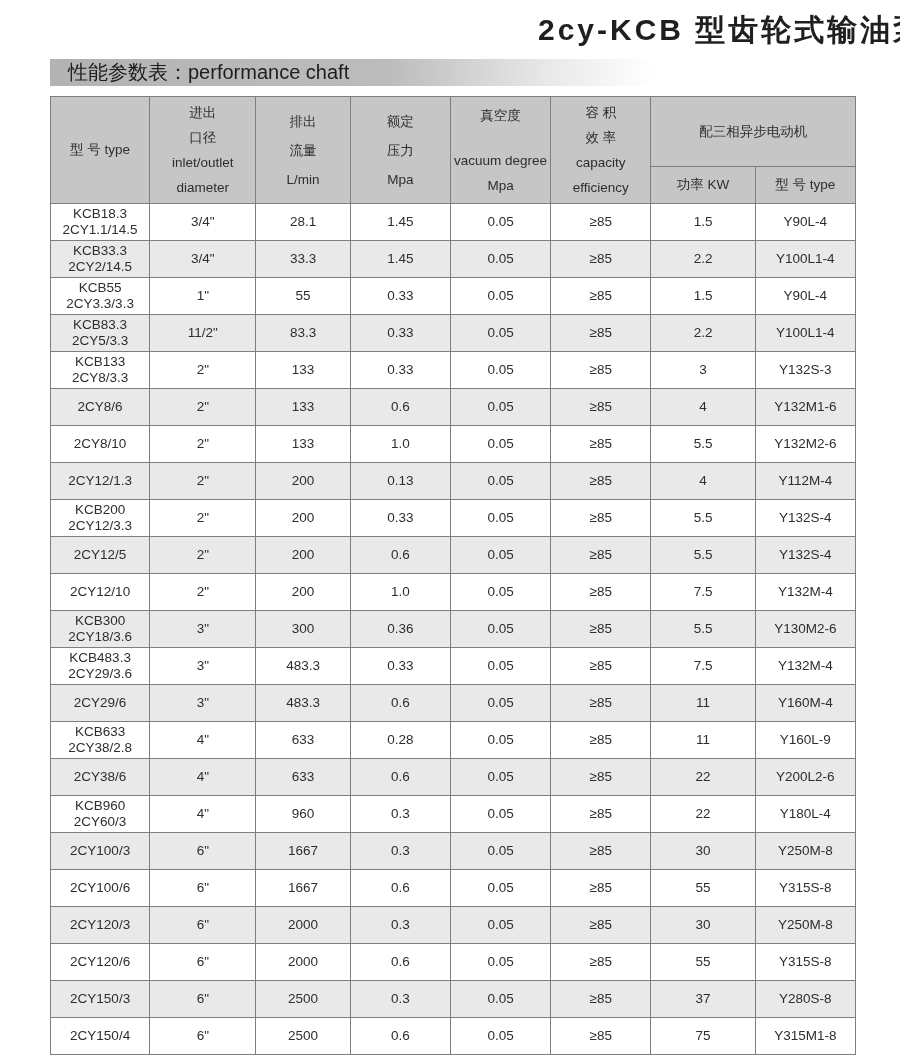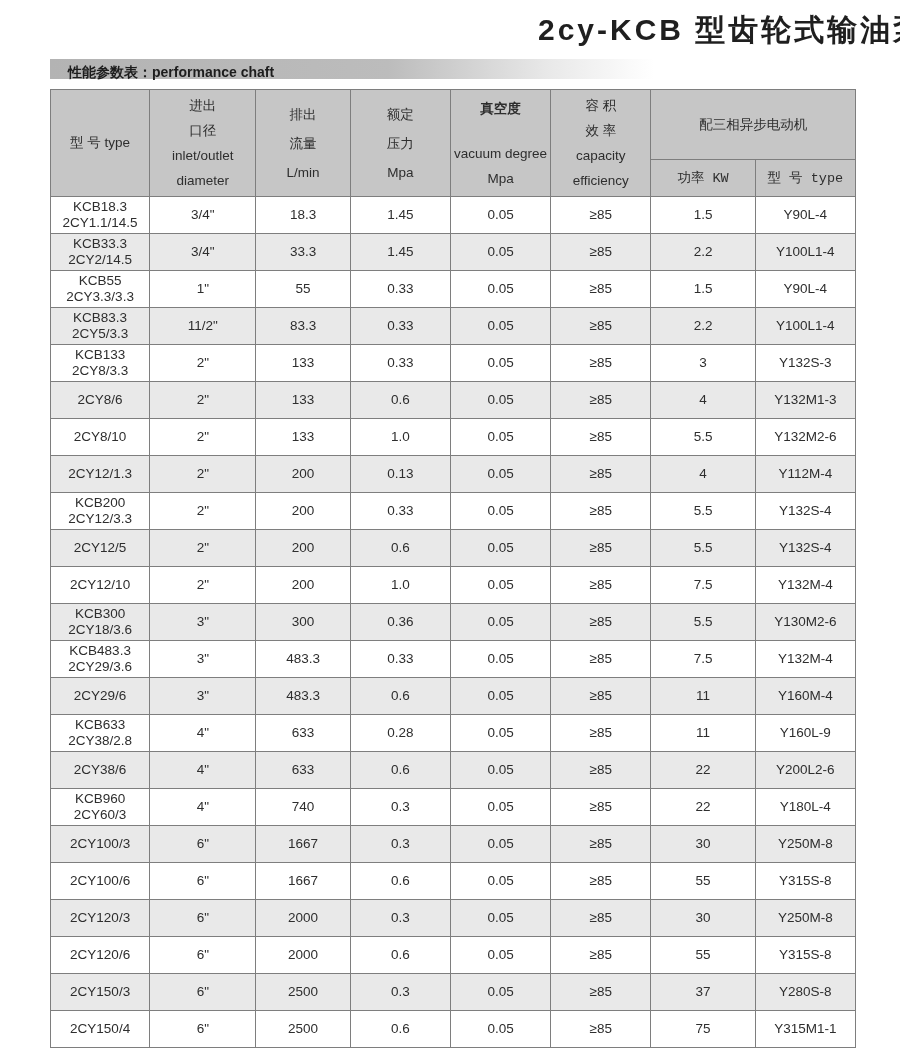--- a/index.html
+++ b/index.html
@@ -38,26 +38,26 @@
     font-size: 16px;
     font-weight: bold;
     line-height: 20px;
     color: #2a2a2a;
     white-space: nowrap;
   }
   
   .section-bar {
     box-sizing: border-box;
     width: 806px;
-    height: 20px;
+    height: 27px;
     margin: 9px 0 10px 50px;
     padding-left: 18px;
     line-height: 27px;
-    font-size: 14px;
-    font-weight: bold;
+    font-size: 20px;
+    font-weight: normal;
     color: #1d1d1d;
     background: linear-gradient(90deg, #b3b3b3 0%, #bcbcbc 42%, #e9e9e9 62%, #ffffff 75%, #ffffff 100%);
     white-space: nowrap;
   }
   
   table.perf {
     table-layout: fixed;
     border-collapse: collapse;
     width: 806px;
     margin-left: 50px;
@@ -66,25 +66,25 @@
   table.perf th, table.perf td {
     border: 1px solid #7e7e7e;
     text-align: center;
     vertical-align: middle;
     font-weight: normal;
     color: #2e2e2e;
     padding: 0;
   }
   thead th { background: #c6c6c6; }
   .th-row1 { height: 70px; }
-  .th-row2 th { height: 36px; font-family: Liberation Mono, monospace; }
+  .th-row2 th { height: 36px; }
   .hl { display: block; }
   .lh30 .hl { line-height: 29px; }
   .lh25 .hl { line-height: 25px; }
-  .gap-below { margin-bottom: 20px; font-weight: bold; }
+  .gap-below { margin-bottom: 20px; }
   tbody td { height: 36px; background: #ffffff; line-height: 16px; }
   tbody tr.alt td { background: #e9e9e9; }
   td.model-cell {
     text-align: left;
     padding-left: 14px;
   }
 </style>
 </head>
 <body>
 
@@ -151,21 +151,21 @@
         </th>
         <th>
           <span>型 号 type</span>
         </th>
       </tr>
     </thead>
     <tbody>
         <tr>
           <td class="model-cell">KCB18.3<br>2CY1.1/14.5</td>
           <td>3/4"</td>
-          <td>18.3</td>
+          <td>28.1</td>
           <td>1.45</td>
           <td>0.05</td>
           <td>≥85</td>
           <td>1.5</td>
           <td>Y90L-4</td>
         </tr>
         <tr class="alt">
           <td class="model-cell">KCB33.3<br>2CY2/14.5</td>
           <td>3/4"</td>
           <td>33.3</td>
@@ -206,21 +206,21 @@
           <td>Y132S-3</td>
         </tr>
         <tr class="alt">
           <td class="model-cell">2CY8/6</td>
           <td>2"</td>
           <td>133</td>
           <td>0.6</td>
           <td>0.05</td>
           <td>≥85</td>
           <td>4</td>
-          <td>Y132M1-3</td>
+          <td>Y132M1-6</td>
         </tr>
         <tr>
           <td class="model-cell">2CY8/10</td>
           <td>2"</td>
           <td>133</td>
           <td>1.0</td>
           <td>0.05</td>
           <td>≥85</td>
           <td>5.5</td>
           <td>Y132M2-6</td>
@@ -311,21 +311,21 @@
           <td>633</td>
           <td>0.6</td>
           <td>0.05</td>
           <td>≥85</td>
           <td>22</td>
           <td>Y200L2-6</td>
         </tr>
         <tr>
           <td class="model-cell">KCB960<br>2CY60/3</td>
           <td>4"</td>
-          <td>740</td>
+          <td>960</td>
           <td>0.3</td>
           <td>0.05</td>
           <td>≥85</td>
           <td>22</td>
           <td>Y180L-4</td>
         </tr>
         <tr class="alt">
           <td class="model-cell">2CY100/3</td>
           <td>6"</td>
           <td>1667</td>
@@ -376,18 +376,18 @@
           <td>Y280S-8</td>
         </tr>
         <tr>
           <td class="model-cell">2CY150/4</td>
           <td>6"</td>
           <td>2500</td>
           <td>0.6</td>
           <td>0.05</td>
           <td>≥85</td>
           <td>75</td>
-          <td>Y315M1-1</td>
+          <td>Y315M1-8</td>
         </tr>
       </tbody>
   </table>
 
 </div>
 
 </body></html>

